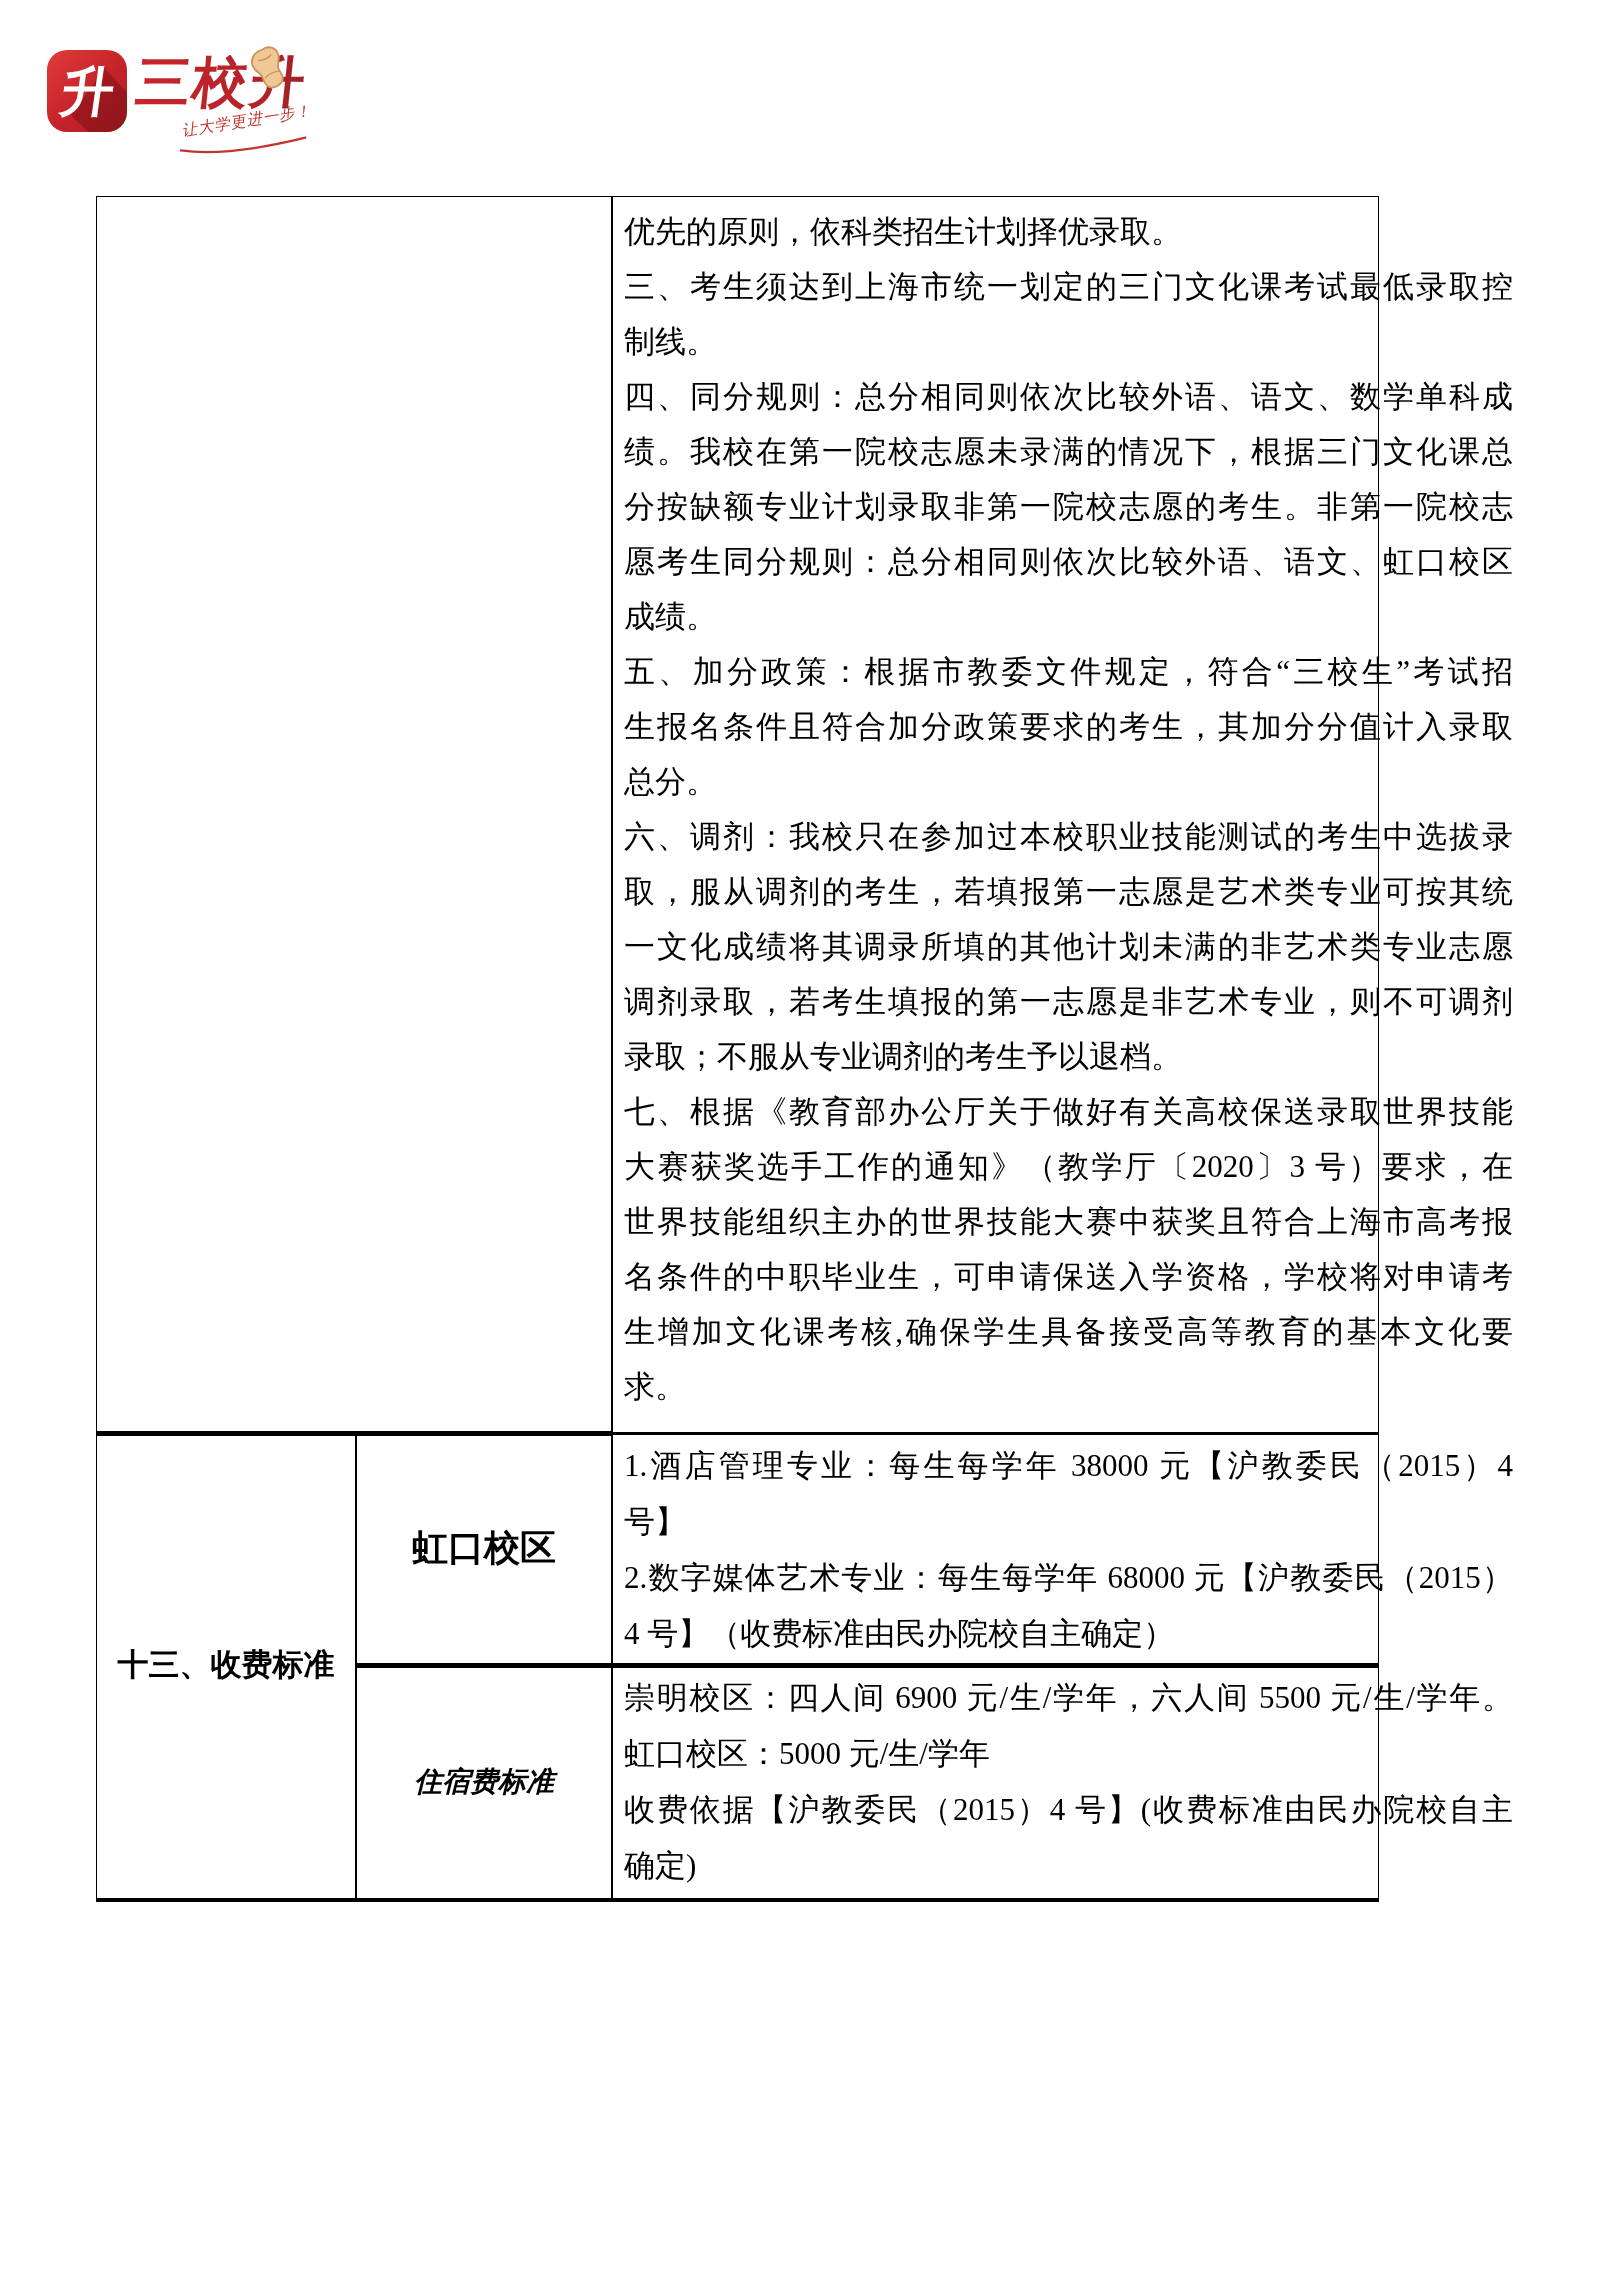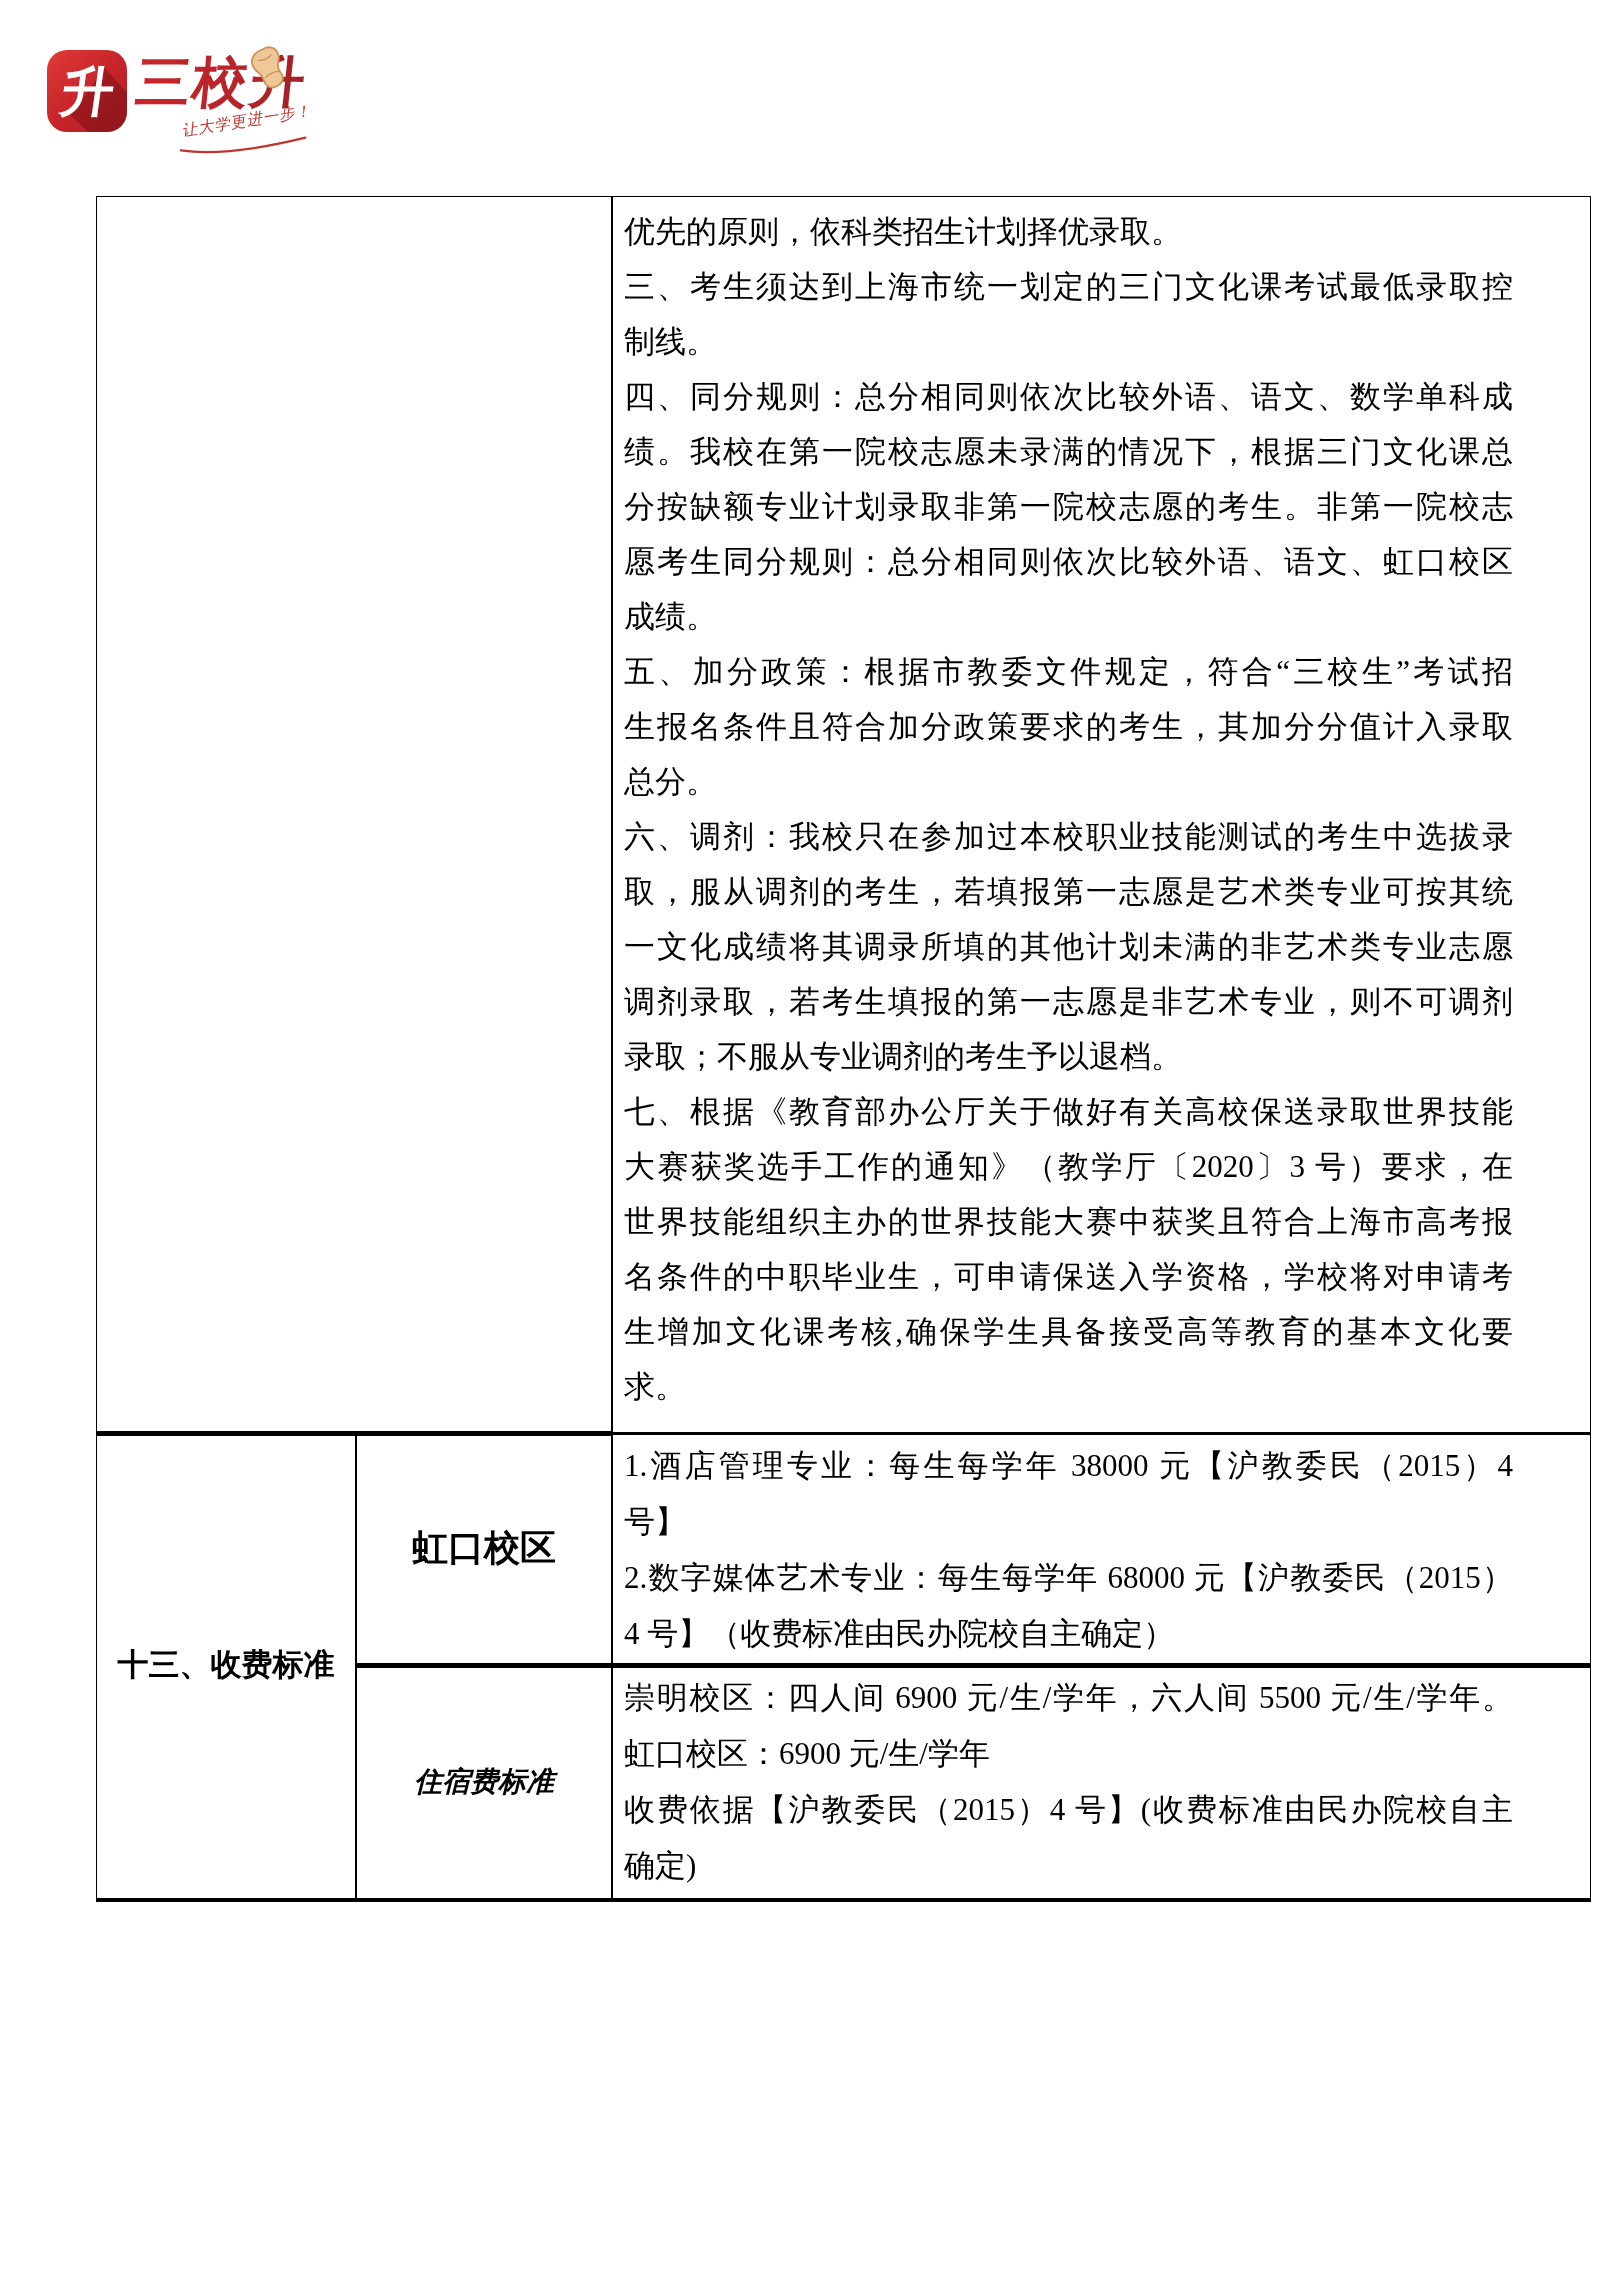--- a/index.html
+++ b/index.html
@@ -21,21 +21,21 @@
             letter-spacing:1.8px;line-height:1;transform:skewX(-6deg);
             background:linear-gradient(90deg,#c9262c 0%,#b32329 60%,#8f2126 100%);
             -webkit-background-clip:text;background-clip:text;color:transparent;}
   .peanut{position:absolute;left:251px;top:45px;transform:rotate(-24deg);}
   .slogan{position:absolute;left:181px;top:111px;width:127px;
             font-family:"Liberation Sans","DejaVu Sans",sans-serif;font-style:italic;
             font-size:15.5px;letter-spacing:0.9px;color:#c2342e;transform:rotate(-9deg);white-space:nowrap;}
   .swoosh{position:absolute;left:178px;top:135px;}
 
   
-  .doc-table{position:absolute;left:96px;top:196px;width:1495px;height:1706px;
+  .doc-table{position:absolute;left:96px;top:196px;width:1283px;height:1706px;
              box-sizing:border-box;border:1.8px solid #000;border-bottom:4.5px solid #000;}
   .bline{position:absolute;background:#000;}
   .v-main{left:514px;top:0;bottom:0;width:1.8px;}
   .v-sub{left:258px;top:1236px;bottom:0;width:1.8px;}
   .h1-left{left:0;top:1234px;width:515px;height:4.5px;}
   .h1-right{left:514px;top:1235px;right:0;height:2.7px;}
   .h2{left:258px;top:1466px;right:0;height:4.5px;}
 
   .textcell{position:absolute;left:527px;width:889px;}
   .rules-cell{top:7.3px;}
@@ -114,20 +114,20 @@
     <div class="textcell tuition-cell">
         <div class="tline just">1.酒店管理专业：每生每学年 38000 元【沪教委民（2015）4</div>
         <div class="tline">号】</div>
         <div class="tline just">2.数字媒体艺术专业：每生每学年 68000 元【沪教委民（2015）</div>
         <div class="tline">4 号】（收费标准由民办院校自主确定）</div>
       </div>
 
     <div class="vlabel acc-label">住宿费标准</div>
     <div class="textcell accom-cell">
         <div class="tline just">崇明校区：四人间 6900 元/生/学年，六人间 5500 元/生/学年。</div>
-        <div class="tline">虹口校区：6900 元/生/学年</div>
+        <div class="tline">虹口校区：5000 元/生/学年</div>
         <div class="tline just">收费依据【沪教委民（2015）4 号】(收费标准由民办院校自主</div>
         <div class="tline">确定)</div>
       </div>
   </div>
 
 </div>
 
 
 </body></html>

